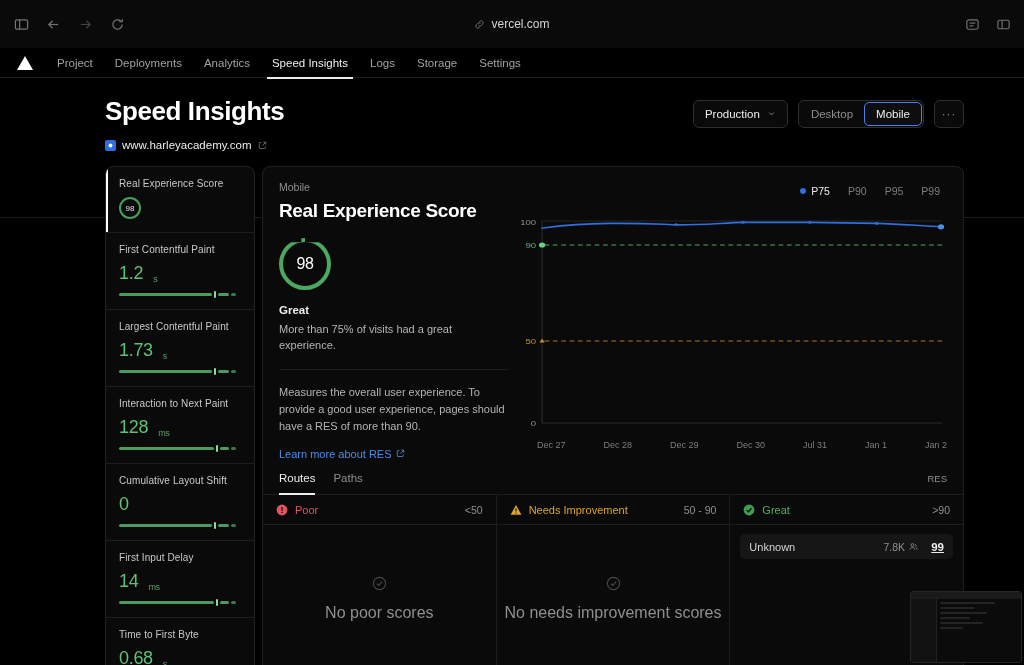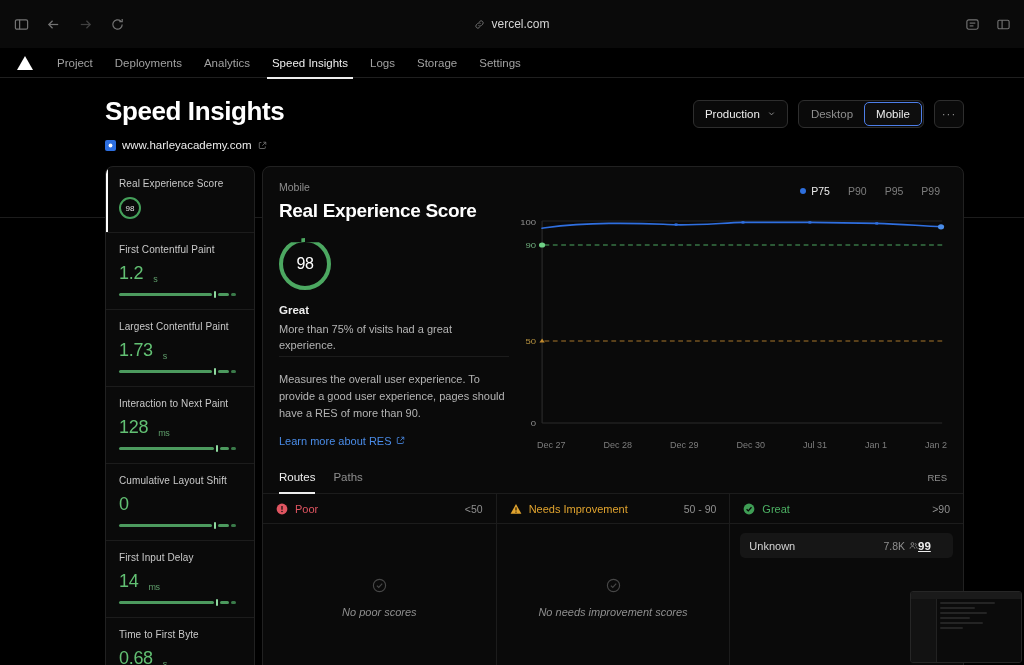--- a/index.html
+++ b/index.html
@@ -182,21 +182,21 @@
   .rating { font-size: 11.5px; font-weight: 600; color: #ededed; margin-bottom: 6px; }
   .rating-sub { display: flex; align-items: center; gap: 6px; }
   .ck-dot {
     width: 11px; height: 11px; border-radius: 50%;
     background: #3f9e55; display: flex; align-items: center;
     justify-content: center; flex: none;
   }
   .rating-sub-txt { font-size: 11.5px; color: #b4b4b4; }
   .desc1 {
     font-size: 11px; color: #b4b4b4; margin-top: 2px;
-    padding-bottom: 2px; border-bottom: 1px solid #1c1c1c; line-height: 1.45;
+    padding-bottom: 15px; border-bottom: 1px solid #1c1c1c; line-height: 1.45;
   }
   .desc2 { font-size: 11px; color: #b4b4b4; line-height: 1.55; margin-top: 14px; }
   .learn {
     font-size: 11px; color: #4a8ce8; margin-top: 13px;
     display: inline-flex; align-items: center; gap: 4px; cursor: pointer;
   }
 
   
   .main-right { flex: 1; padding-left: 8px; }
   .chart-ctrls {
@@ -251,32 +251,32 @@
   }
   .col-head-icon { width: 12px; height: 12px; flex:none; margin-right: 7px;
     display:flex; align-items:center; justify-content:center; }
   .col-head-label { font-size: 11px; }
   .col-head-range { margin-left: auto; font-size: 10.5px; color: #8f8f8f; }
   .col-body {
     flex: 1; display: flex; flex-direction: column;
     align-items: center; justify-content: center; gap: 9px;
   }
   .empty-icon { opacity: .42; }
-  .empty-txt { font-size: 11px; color: #8f8f8f; font-style: italic; }
+  .empty-txt { font-size: 16px; color: #8f8f8f; }
   .col-list { padding: 9px 10px 0 10px; }
   .list-row {
     display: flex; align-items: center; height: 25px;
     background: #161616; border-radius: 5px; padding: 0 9px; cursor: pointer;
   }
   .row-name { font-size: 11px; color: #d4d4d4; }
   .row-visits {
     margin-left: auto; font-size: 10.5px; color: #8f8f8f;
     display: flex; align-items: center; gap: 4px;
   }
-  .row-score { font-size: 11.5px; font-weight: 600; color: #ededed; width: 26px; text-align: left; text-decoration: underline; }
+  .row-score { font-size: 11.5px; font-weight: 600; color: #ededed; width: 26px; text-align: right; text-decoration: underline; }
 
   
   .pip {
     position: absolute; right: 2px; bottom: 2px;
     width: 112px; height: 72px; background: #0d0d0d;
     border: 1px solid #262626; border-radius: 3px; overflow: hidden;
   }
   .pip-bar { height: 7px; background: #1a1a1a; }
   .pip-body { display: flex; height: 65px; }
   .pip-side { width: 26px; background: #121212; border-right: 1px solid #222; }

